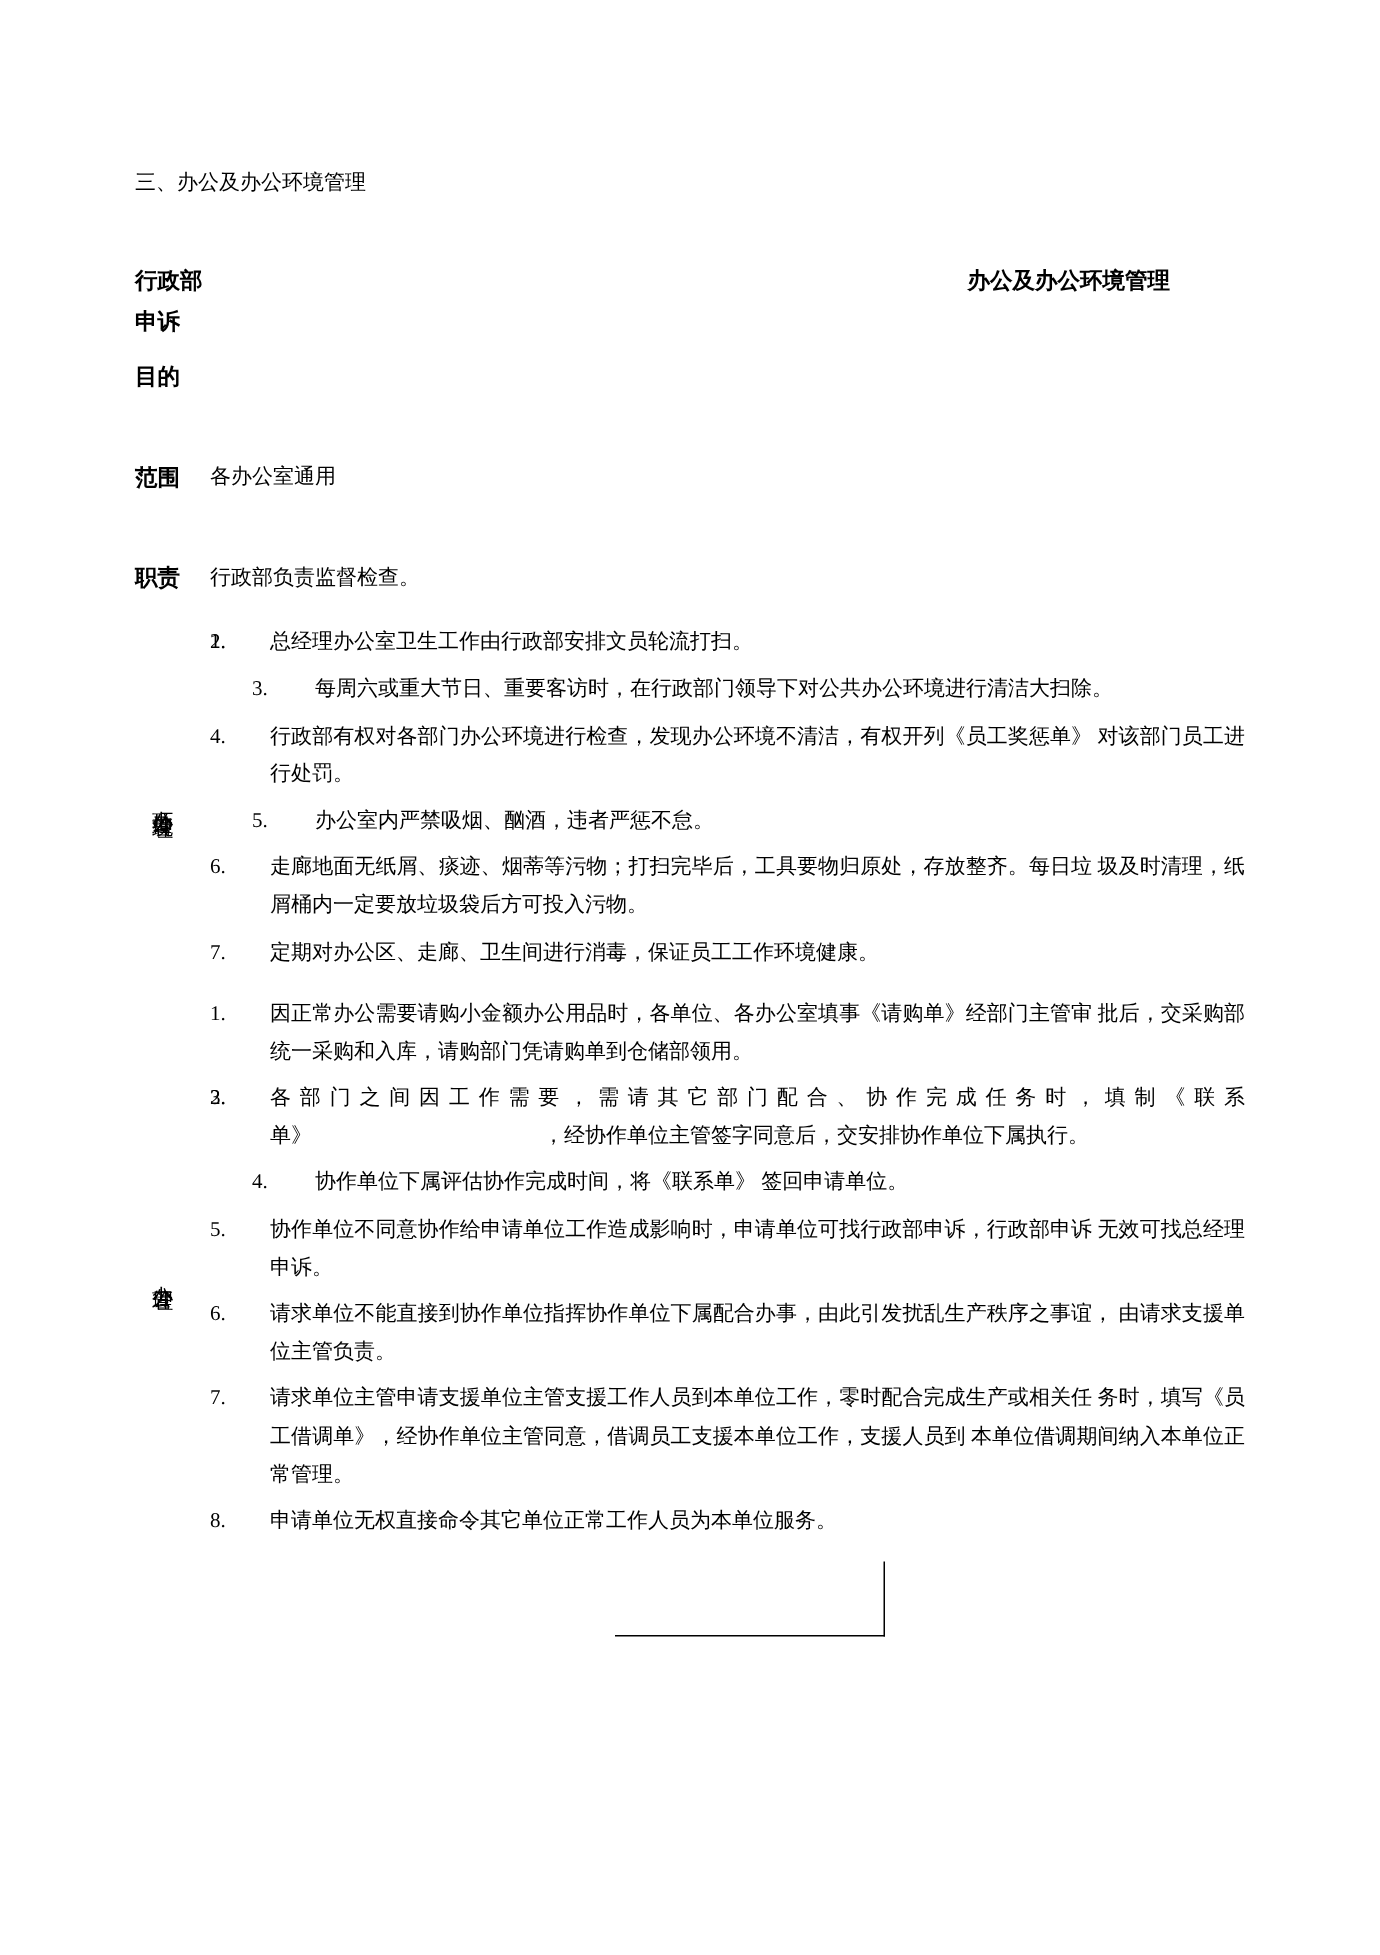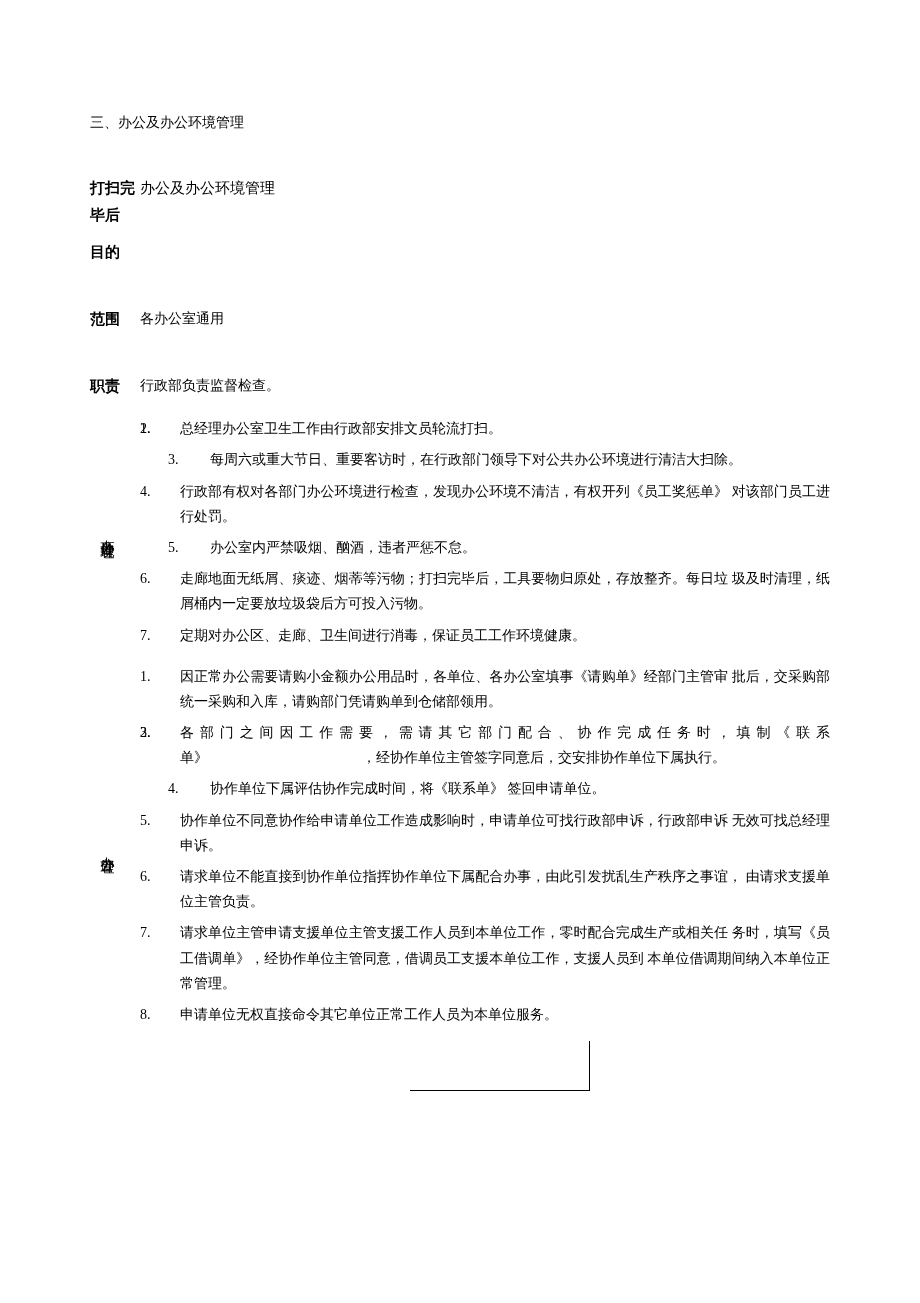--- a/index.html
+++ b/index.html
@@ -29,24 +29,24 @@
     .row-label-vertical {
       width: 30px;
       flex-shrink: 0;
       writing-mode: vertical-rl;
       text-orientation: upright;
       font-size: 14px;
       align-self: center;
       letter-spacing: 1px;
     }
     .doc-title {
-      font-weight: normal;
+      font-weight: bold;
       font-size: 15px;
       flex: 1;
-      text-align: left;
+      text-align: right;
       padding-right: 50px;
     }
     .row-content {
       flex: 1;
     }
     .spacer-lg { height: 30px; }
     ol {
       list-style: none;
       padding-left: 20px;
     }
@@ -76,21 +76,21 @@
       margin-left: 320px;
       margin-top: -2px;
     }
   </style>
 </head>
 <body>
 
 <div class="section-title">三、办公及办公环境管理</div>
 
 <div class="row">
-  <div class="row-label">打扫完毕后</div>
+  <div class="row-label">行政部申诉</div>
   <div class="doc-title">办公及办公环境管理</div>
 </div>
 
 <div class="row">
   <div class="row-label">目的</div>
 </div>
 
 <div class="spacer-lg"></div>
 
 <div class="row">

